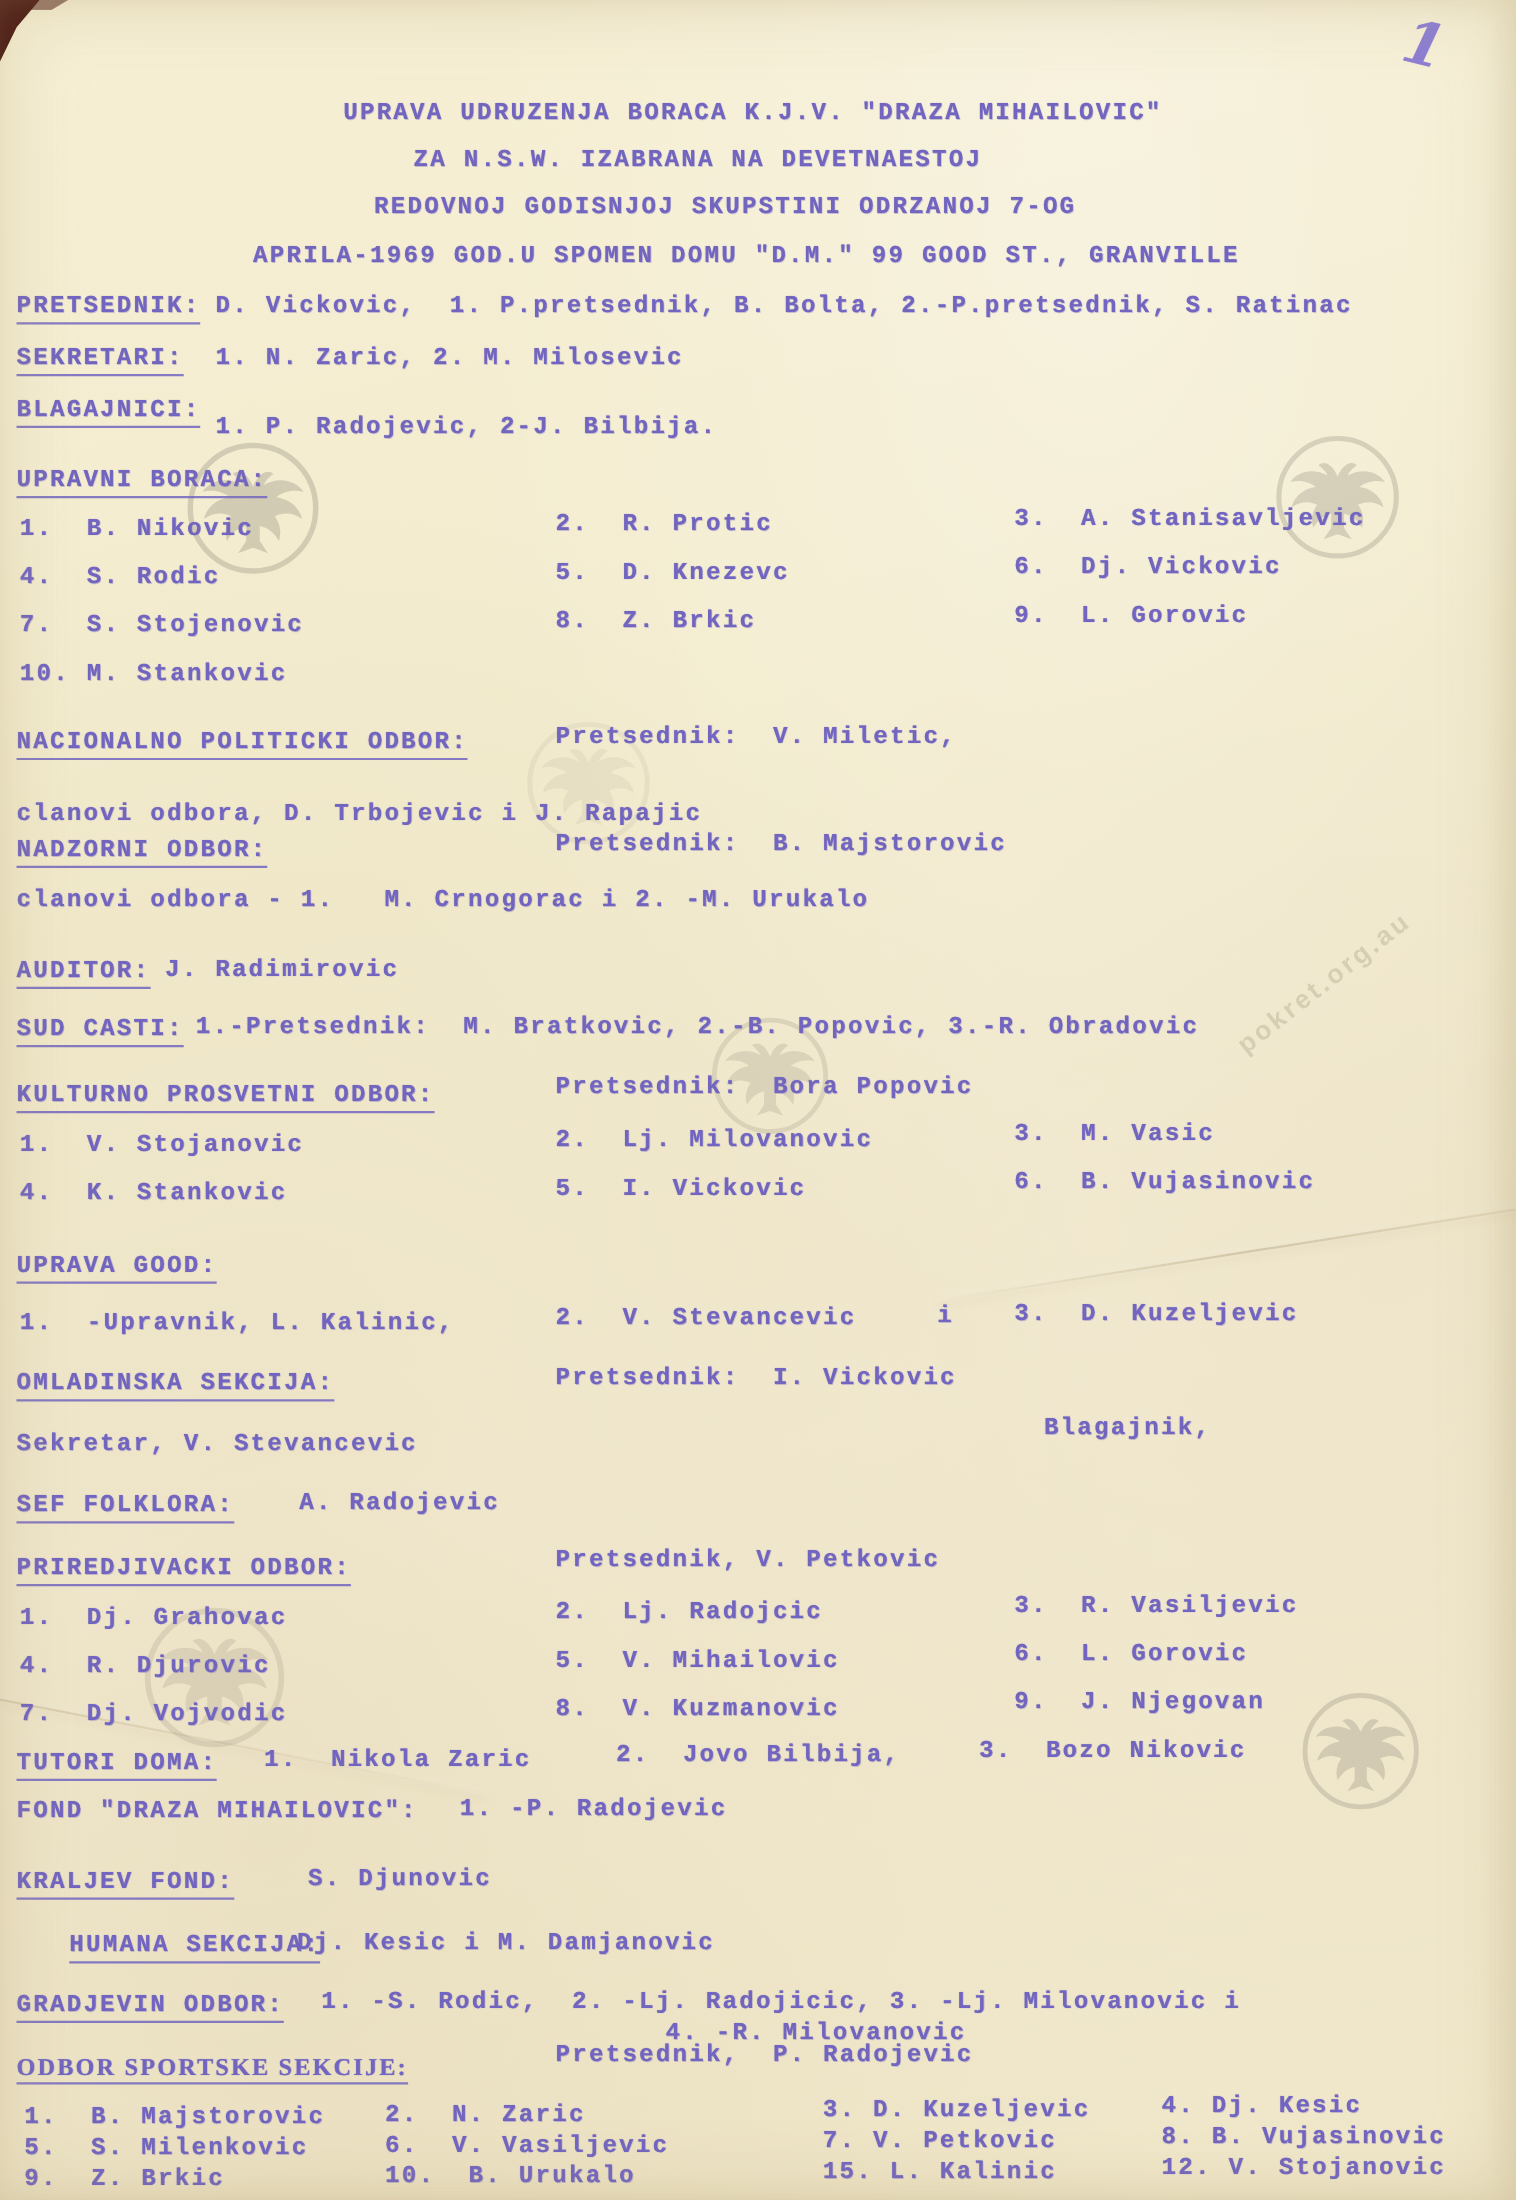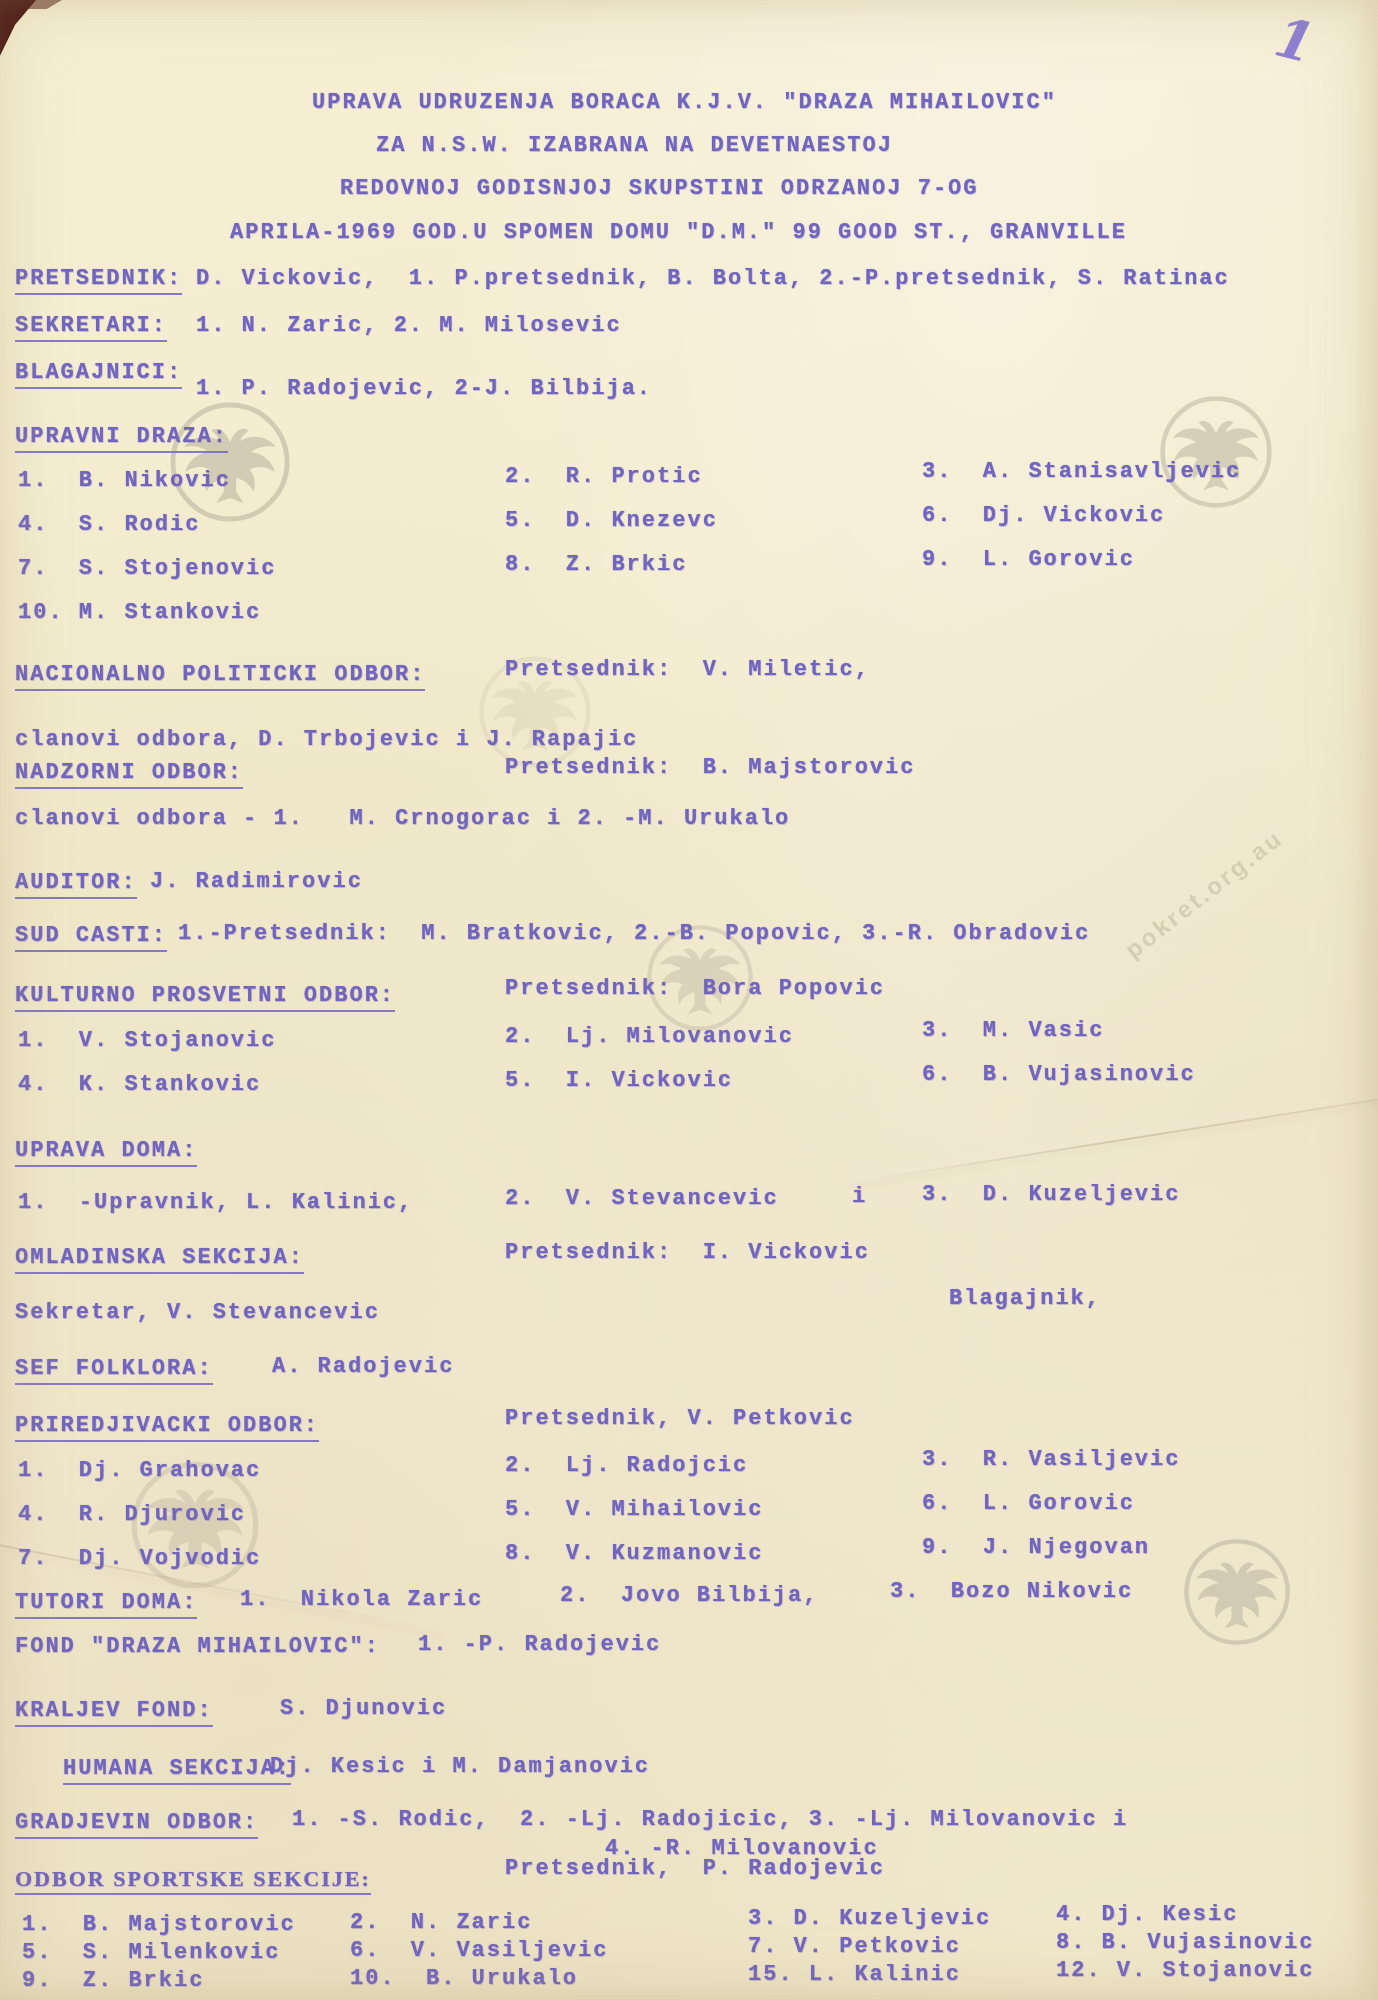--- a/index.html
+++ b/index.html
@@ -107,21 +107,21 @@
   <div class="t" style="left:340px;top:176px;">REDOVNOJ GODISNJOJ SKUPSTINI ODRZANOJ 7-OG</div>
   <div class="t" style="left:230px;top:220px;">APRILA-1969 GOD.U SPOMEN DOMU "D.M." 99 GOOD ST., GRANVILLE</div>
 
   <div class="t u" style="left:15px;top:266px;">PRETSEDNIK:</div>
   <div class="t" style="left:196px;top:266px;">D. Vickovic,  1. P.pretsednik, B. Bolta, 2.-P.pretsednik, S. Ratinac</div>
   <div class="t u" style="left:15px;top:313px;">SEKRETARI:</div>
   <div class="t" style="left:196px;top:313px;">1. N. Zaric, 2. M. Milosevic</div>
   <div class="t u" style="left:15px;top:360px;">BLAGAJNICI:</div>
   <div class="t" style="left:196px;top:376px;">1. P. Radojevic, 2-J. Bilbija.</div>
 
-  <div class="t u" style="left:15px;top:424px;">UPRAVNI DRAZA:</div>
+  <div class="t u" style="left:15px;top:424px;">UPRAVNI BORACA:</div>
   <div class="t" style="left:18px;top:468px;">1.  B. Nikovic</div>
   <div class="t" style="left:505px;top:464px;">2.  R. Protic</div>
   <div class="t" style="left:922px;top:459px;">3.  A. Stanisavljevic</div>
   <div class="t" style="left:18px;top:512px;">4.  S. Rodic</div>
   <div class="t" style="left:505px;top:508px;">5.  D. Knezevc</div>
   <div class="t" style="left:922px;top:503px;">6.  Dj. Vickovic</div>
   <div class="t" style="left:18px;top:556px;">7.  S. Stojenovic</div>
   <div class="t" style="left:505px;top:552px;">8.  Z. Brkic</div>
   <div class="t" style="left:922px;top:547px;">9.  L. Gorovic</div>
   <div class="t" style="left:18px;top:600px;">10. M. Stankovic</div>
@@ -142,21 +142,21 @@
 
   <div class="t u" style="left:15px;top:983px;">KULTURNO PROSVETNI ODBOR:</div>
   <div class="t" style="left:505px;top:976px;">Pretsednik:  Bora Popovic</div>
   <div class="t" style="left:18px;top:1028px;">1.  V. Stojanovic</div>
   <div class="t" style="left:505px;top:1024px;">2.  Lj. Milovanovic</div>
   <div class="t" style="left:922px;top:1018px;">3.  M. Vasic</div>
   <div class="t" style="left:18px;top:1072px;">4.  K. Stankovic</div>
   <div class="t" style="left:505px;top:1068px;">5.  I. Vickovic</div>
   <div class="t" style="left:922px;top:1062px;">6.  B. Vujasinovic</div>
 
-  <div class="t u" style="left:15px;top:1138px;">UPRAVA DOMA:</div>
+  <div class="t u" style="left:15px;top:1138px;">UPRAVA GOOD:</div>
   <div class="t" style="left:18px;top:1190px;">1.  -Upravnik, L. Kalinic,</div>
   <div class="t" style="left:505px;top:1186px;">2.  V. Stevancevic</div>
   <div class="t" style="left:852px;top:1184px;">i</div>
   <div class="t" style="left:922px;top:1182px;">3.  D. Kuzeljevic</div>
 
   <div class="t u" style="left:15px;top:1245px;">OMLADINSKA SEKCIJA:</div>
   <div class="t" style="left:505px;top:1240px;">Pretsednik:  I. Vickovic</div>
   <div class="t" style="left:15px;top:1300px;">Sekretar, V. Stevancevic</div>
   <div class="t" style="left:912px;top:1286px;margin-left:37px;">Blagajnik,</div>
 

